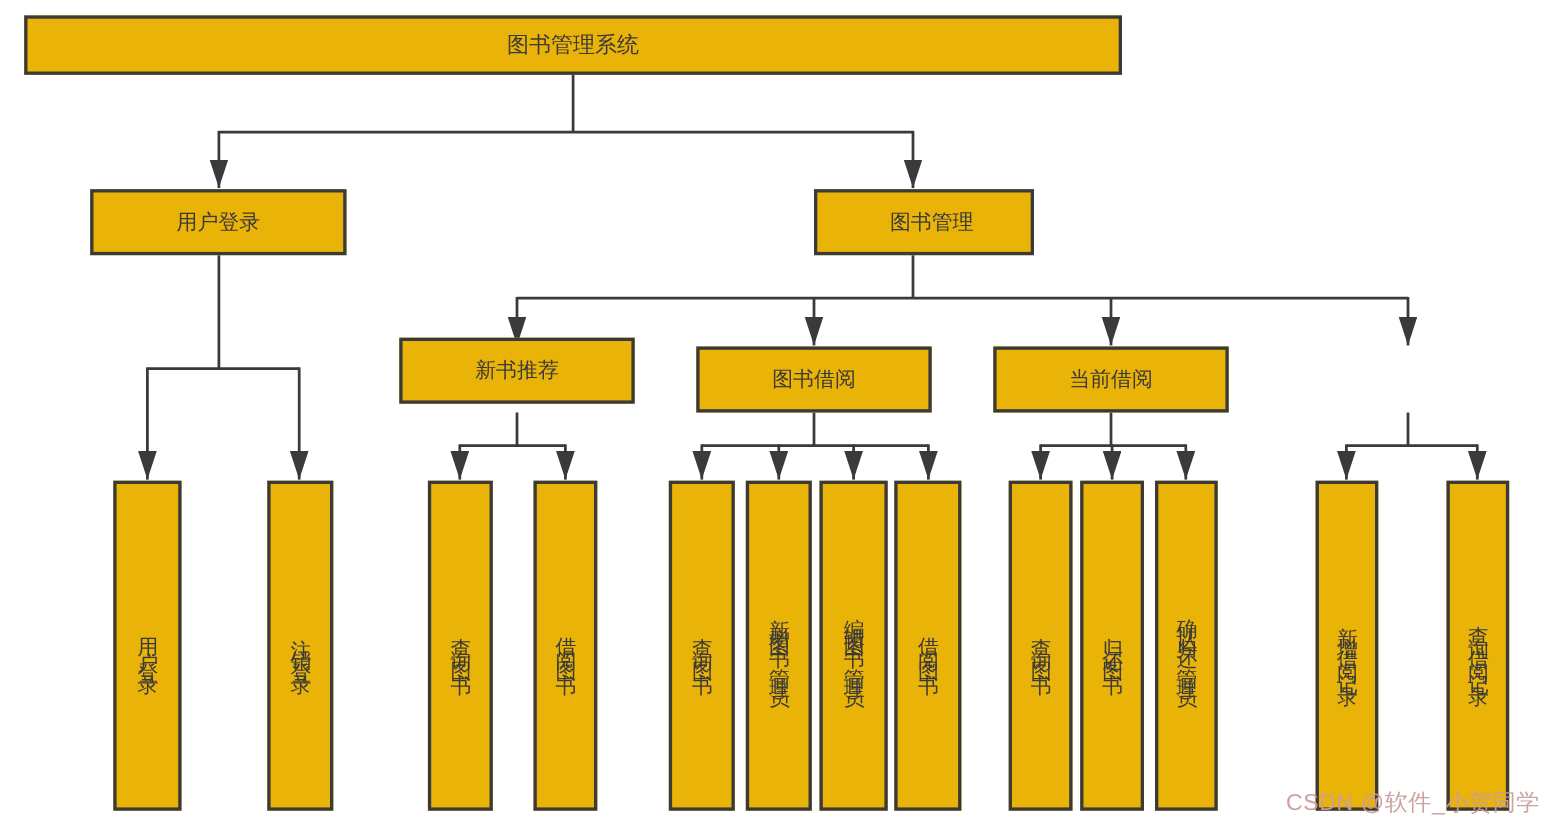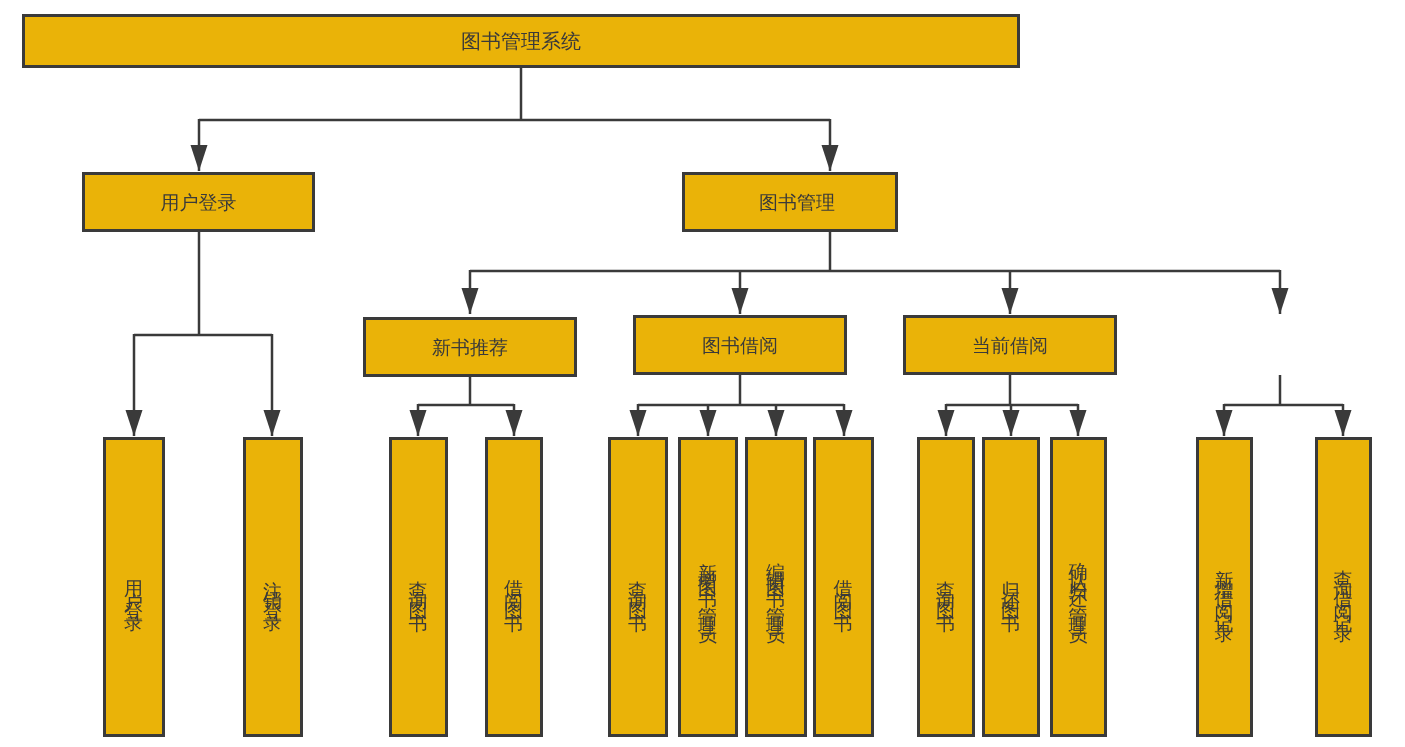--- a/index.html
+++ b/index.html
@@ -37,22 +37,22 @@
     text-align: center;
   }
   .vbox {
     writing-mode: vertical-rl;
     text-orientation: mixed;
     letter-spacing: 11px;
   }
   
   #n-root        { left: 22px;   top: 14px;  width: 998px; height: 54px; font-size: 20px; }
   #n-userlogin   { left: 82px;   top: 172px; width: 233px; height: 60px; }
-  #n-bookmgmt    { left: 682px;  top: 172px; width: 216px; height: 60px; padding-left: 14px; }
-  #n-newrec      { left: 363px;  top: 317px; width: 214px; height: 60px; }
+  #n-bookmgmt    { left: 740px;  top: 172px; width: 200px; height: 60px; padding-left: 14px; }
+  #n-newrec      { left: 363px;  top: 307px; width: 214px; height: 60px; }
   #n-bookborrow  { left: 633px;  top: 315px; width: 214px; height: 60px; }
   #n-curborrow   { left: 903px;  top: 315px; width: 214px; height: 60px; }
   #n-borrowrec   { left: 1174px; top: 315px; width: 212px; height: 60px; }
   #leaf-0  { left: 103px;  top: 437px; width: 62px; height: 300px; }
   #leaf-1  { left: 243px;  top: 437px; width: 60px; height: 300px; }
   #leaf-2  { left: 389px;  top: 437px; width: 59px; height: 300px; }
   #leaf-3  { left: 485px;  top: 437px; width: 58px; height: 300px; }
   #leaf-4  { left: 608px;  top: 437px; width: 60px; height: 300px; }
   #leaf-5  { left: 678px;  top: 437px; width: 60px; height: 300px; letter-spacing: 9px; }
   #leaf-6  { left: 745px;  top: 437px; width: 62px; height: 300px; letter-spacing: 9px; }
@@ -147,13 +147,14 @@
   <div class="box vbox" id="leaf-6">编辑图书（管理员）</div>
   <div class="box vbox" id="leaf-7">借阅图书</div>
 
   <div class="box vbox" id="leaf-8">查询图书</div>
   <div class="box vbox" id="leaf-9">归还图书</div>
   <div class="box vbox" id="leaf-10">确认归还（管理员）</div>
 
   <div class="box vbox" id="leaf-11">新增借阅记录</div>
   <div class="box vbox" id="leaf-12">查询借阅记录</div>
 
+  <div id="watermark">CSDN @软件_小贺同学</div>
 </div>
 
 </body></html>

